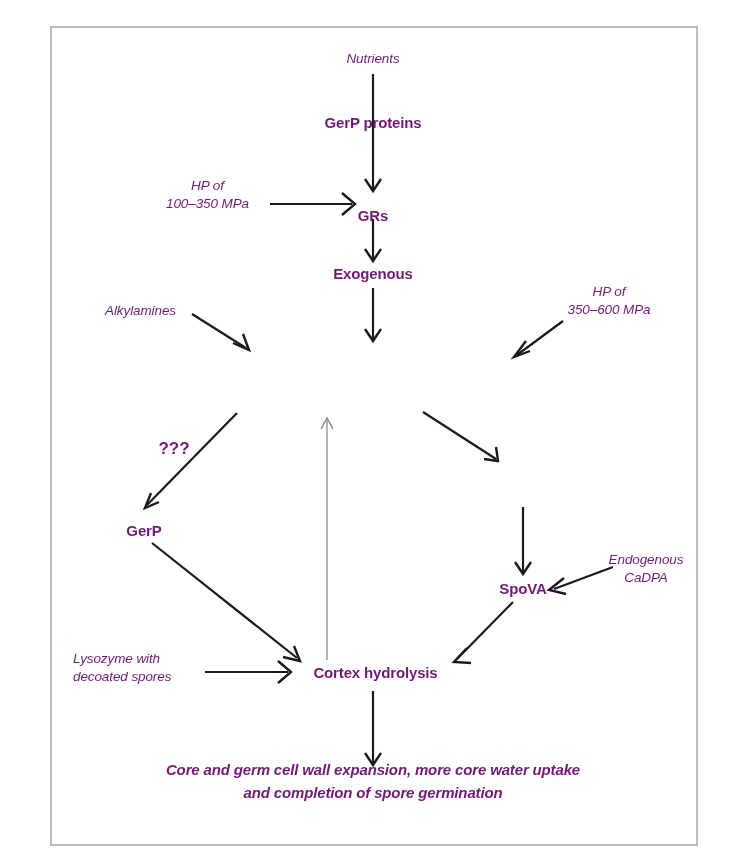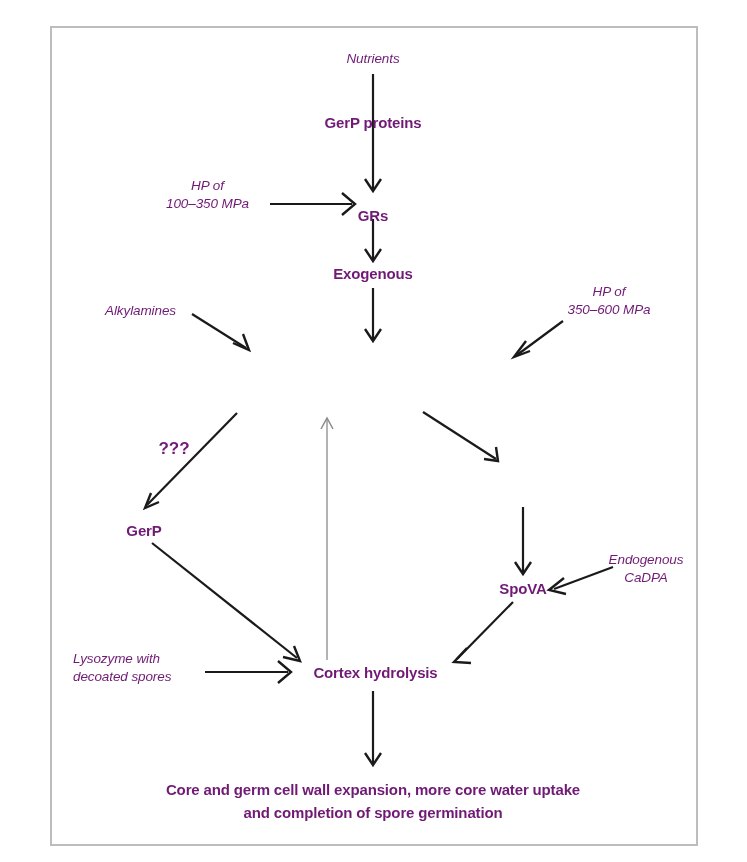--- a/index.html
+++ b/index.html
@@ -172,16 +172,16 @@
   <div class="node ital multi" style="left:594px; top:551px; width:104px;">Endogenous
 CaDPA</div>
 
   <div class="node bold" style="left:495px; top:579px; width:56px;">SpoVA</div>
 
   <div class="node ital multi" style="left:73px; top:650px; width:130px; text-align:left;">Lysozyme with
 decoated spores</div>
 
   <div class="node bold" style="left:303px; top:663px; width:145px;">Cortex hydrolysis</div>
 
-  <div class="node bold multi" style="left:113px; top:778px; width:520px; line-height:1.55;">Core and germ cell wall expansion, more core water uptake
+  <div class="node bold multi" style="left:113px; top:758px; width:520px; line-height:1.55;font-style:italic;">Core and germ cell wall expansion, more core water uptake
 and completion of spore germination</div>
 
 </div>
 
 </body></html>

